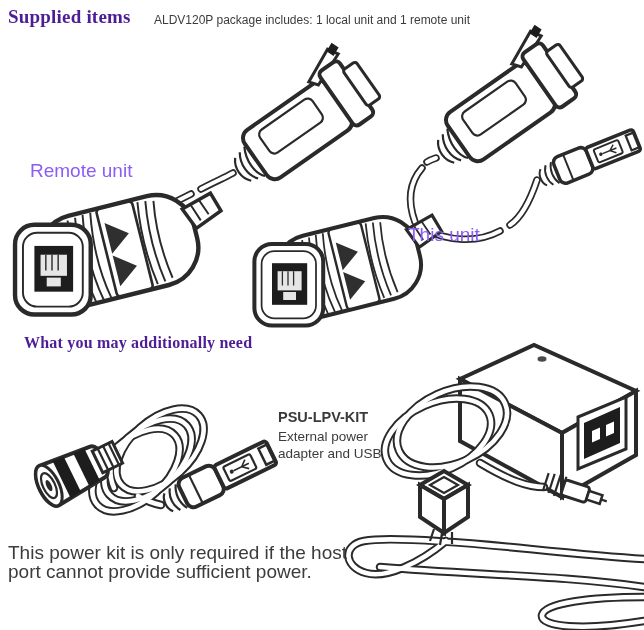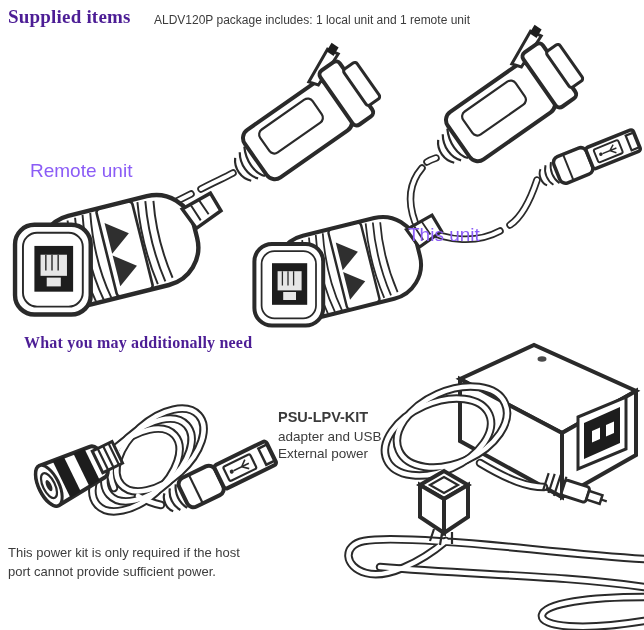--- a/index.html
+++ b/index.html
@@ -12,21 +12,21 @@
     position:absolute;margin:0;letter-spacing:.2px;
   }
   .h1{left:8px;top:6px;font-size:19px;}
   .h2{left:24px;top:334px;font-size:16px;}
   .note{position:absolute;left:154px;top:13px;font-size:12px;color:#3c3c3c;}
   .unitlabel{position:absolute;font-size:19px;font-weight:normal;color:#8b5cf6;}
   .remote-label{left:30px;top:160px;}
   .local-label{left:408px;top:224px;}
   .kitblock{position:absolute;left:278px;top:389px;font-size:13.5px;line-height:17px;color:#3c3c3c;margin-top:20px;}
   .kitname{font-weight:bold;font-size:14.5px;color:#3a3a3a;margin-bottom:2px;}
-  .powernote{position:absolute;left:8px;top:544px;font-size:13px;line-height:18.5px;color:#3c3c3c;}
+  .powernote{position:absolute;left:8px;top:544px;font-size:19px;line-height:18.5px;color:#3c3c3c;}
   svg{position:absolute;overflow:visible;}
   .ln5{fill:#ffffff;stroke:#2a2a2a;stroke-width:5;}
   .ln4{fill:#ffffff;stroke:#2a2a2a;stroke-width:4;}
   .ln3{fill:#ffffff;stroke:#2a2a2a;stroke-width:3;}
   .thin{fill:none;stroke:#2a2a2a;stroke-width:2.2;}
   .thin15{fill:none;stroke:#2a2a2a;stroke-width:1.6;}
   .dk{fill:#1d1d1d;stroke:none;}
   .tubeO{fill:none;stroke:#2a2a2a;stroke-width:7.5;stroke-linecap:round;}
   .tubeI{fill:none;stroke:#ffffff;stroke-width:4.0;stroke-linecap:round;}
   .tubeO2{fill:none;stroke:#2a2a2a;stroke-width:8.5;stroke-linecap:round;}
@@ -145,22 +145,22 @@
       <ellipse cx="10" cy="0" rx="6" ry="13.5" class="thin"></ellipse>
       <ellipse cx="10" cy="0" rx="2.5" ry="6" fill="#2a2a2a"></ellipse>
       <rect x="64" y="-12" width="22" height="24" class="ln3"></rect>
       <path class="thin" d="M70,-12 V12 M76,-12 V12 M82,-12 V12"></path>
     </g>
     <use href="#usb" transform="translate(142,108) rotate(-26)"></use>
   </svg>
 
   <div class="kitblock">
     <div class="kitname">PSU-LPV-KIT</div>
+    <div>External power</div>
     <div>adapter and USB</div>
-    <div>External power</div>
   </div>
 
   <svg style="left:320px;top:335px" width="324" height="295" viewBox="0 0 324 295">
 
     <g>
       <polygon points="140,44 214,10 316,56 242,98" class="ln4"></polygon>
       <polygon points="140,44 242,98 242,162 140,106" class="ln4"></polygon>
       <polygon points="242,98 316,56 316,120 242,162" class="ln4"></polygon>
       <ellipse cx="222" cy="24" rx="4.5" ry="2.8" fill="#4a4a4a"></ellipse>
       <polygon points="258,82 306,62 306,114 258,134" class="ln3"></polygon>

